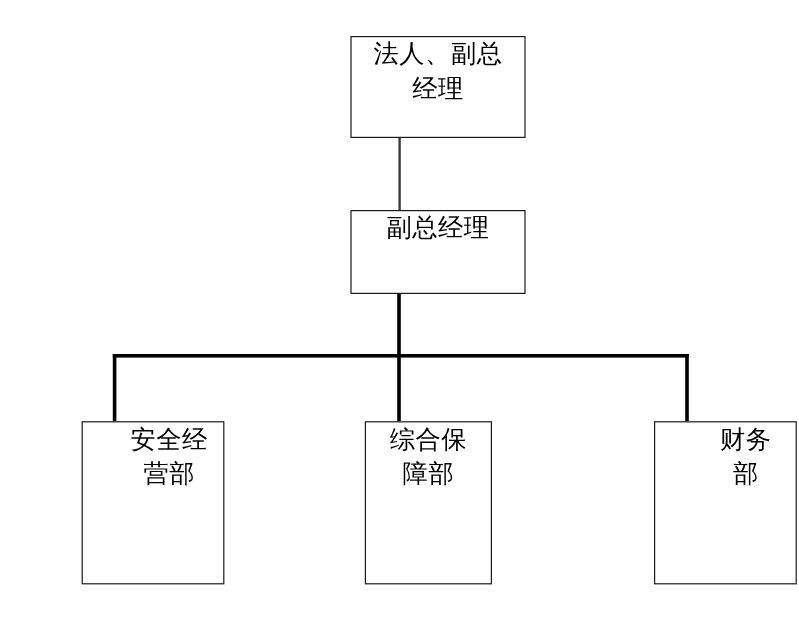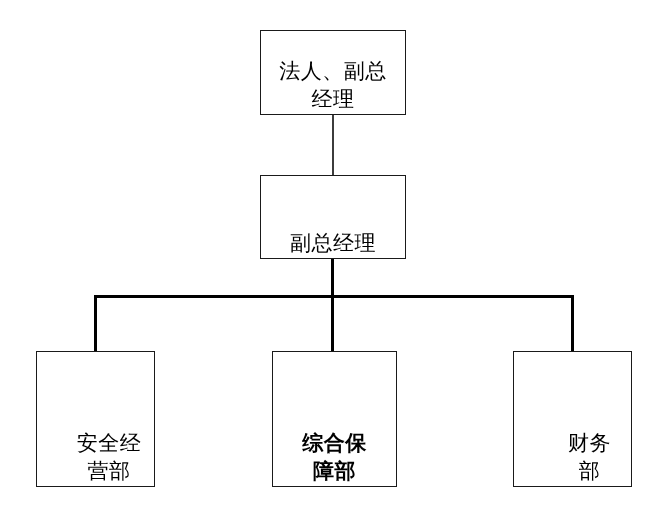--- a/index.html
+++ b/index.html
@@ -15,24 +15,25 @@
     background: #ffffff;
     overflow: hidden;
     font-family: "DejaVu Sans", "Liberation Sans", sans-serif;
   }
   .node {
     position: absolute;
     box-sizing: border-box;
     background: #ffffff;
     border: 1.6px solid #1a1a1a;
     display: flex;
-    align-items: flex-end;
+    align-items: flex-start;
     justify-content: center;
     text-align: center;
     z-index: 3;
+    margin-left: 32px;
   }
   .node-label {
     display: block;
     color: #000000;
     font-size: 21px;
     line-height: 1.36;
     letter-spacing: 0.5px;
     white-space: pre-line;
     padding: 0 10px;
   }
@@ -61,30 +62,30 @@
 
   <div class="conn" style="left:331px; top:295px; width:3.2px; height:57px;"></div>
 
   <div class="conn" style="left:571px; top:295px; width:3.2px; height:57px;"></div>
 
   <div class="node" style="left:260px; top:30px; width:146px; height:85px;">
     <span class="node-label">法人、副总
 经理</span>
   </div>
 
-  <div class="node" style="left:260px; top:175px; width:146px; height:84px;">
+  <div class="node" style="left:260px; top:175px; width:146px; height:70px;">
     <span class="node-label">副总经理</span>
   </div>
 
   <div class="node" style="left:36px; top:351px; width:119px; height:136px;padding-left:27px;">
     <span class="node-label">安全经
 营部</span>
   </div>
 
-  <div class="node" style="left:272px; top:351px; width:125px; height:136px;font-weight:bold;">
+  <div class="node" style="left:272px; top:351px; width:106px; height:136px;">
     <span class="node-label">综合保
 障部</span>
   </div>
 
   <div class="node" style="left:513px; top:351px; width:119px; height:136px;padding-left:34px;">
     <span class="node-label">财务部</span>
   </div>
 
 </div>
 

